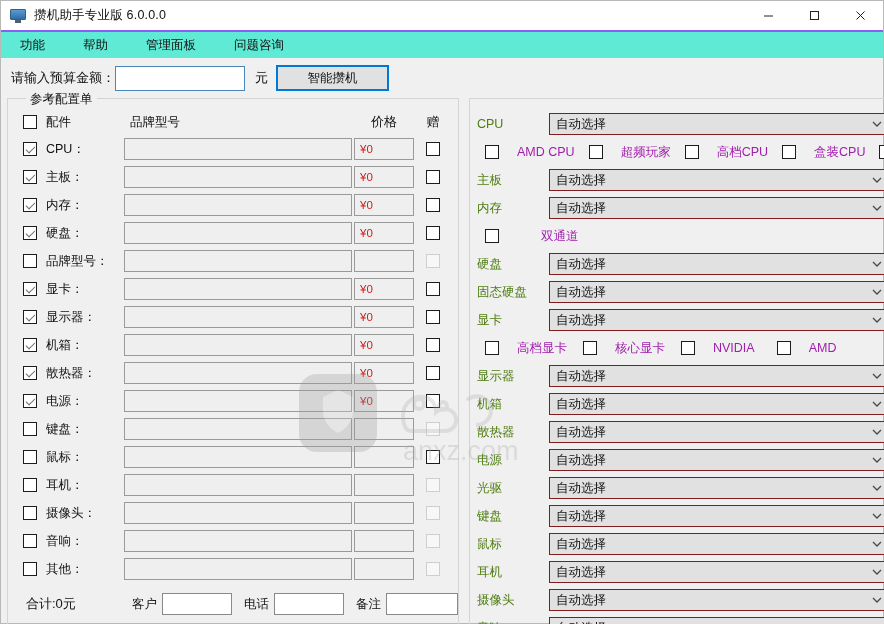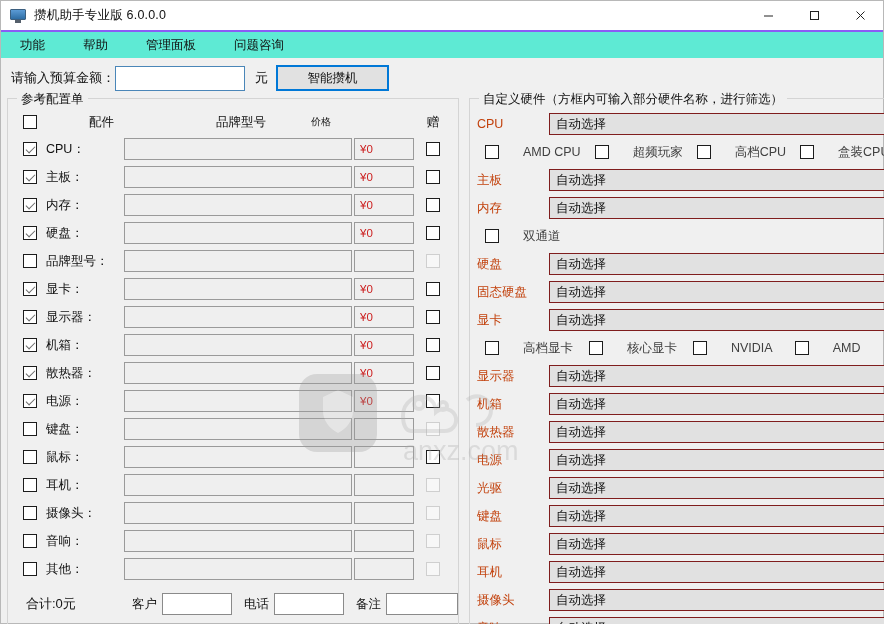--- a/index.html
+++ b/index.html
@@ -86,41 +86,41 @@
 
   
   .body-area { flex: 1; display: flex; position: relative; padding: 0 6px 6px 6px; gap: 10px; }
 
   
   .group {
     border: 1px solid #d4d4d4; position: relative;
     background: transparent;
   }
   .group > .group-title {
-    position: absolute; top: -8px; left: 9px;
+    position: absolute; top: -8px; left: 18px;
     background: #f0f0f0; padding: 0 4px;
     font-size: 12.5px; color: #111; white-space: nowrap;
   }
 
   
   .left-panel { width: 452px; flex: none; position: relative; }
   .left-inner { padding: 10px 6px 4px 6px; }
 
   .cfg-head, .cfg-row { display: flex; align-items: center; height: 28px; }
-  .cfg-head { height: 26px; gap: 43px; }
+  .cfg-head { height: 26px; }
 
   .col-check { width: 32px; flex: none; display: flex; justify-content: center; align-items: center; }
   .col-name  { width: 78px; flex: none; font-size: 12.5px; color: #111; white-space: nowrap; }
   .col-model { flex: 1; }
   .col-price { width: 60px; flex: none; margin-left: 2px; }
   .col-gift  { width: 38px; flex: none; display: flex; justify-content: center; align-items: center; }
 
   .cfg-head .col-name { font-size: 12.5px; }
   .hdr-model { flex: 1; font-size: 12.5px; color: #111; padding-left: 6px; }
-  .hdr-price { width: 60px; flex: none; font-size: 10px; color: #111; margin-left: 2px; }
+  .hdr-price { width: 60px; flex: none; font-size: 13px; color: #111; text-align: center; margin-left: 2px; }
   .hdr-gift  { width: 38px; flex: none; font-size: 12.5px; color: #111; text-align: center; }
 
   
   .cb {
     width: 14px; height: 14px; background: #ffffff;
     border: 1px solid #1c1c1c; position: relative; cursor: default; flex: none;
   }
   .cb.checked::after {
     content: ""; position: absolute; left: 2px; top: 3px;
     width: 8px; height: 4px;
@@ -149,38 +149,38 @@
   }
   .foot-in.cust { width: 70px; }
   .foot-in.phone { width: 70px; }
   .foot-in.note { width: 72px; }
 
   
   .right-panel { flex: 1; position: relative; }
   .right-inner { padding: 11px 7px 4px 7px; }
 
   .hw-row { display: flex; align-items: center; height: 28px; }
-  .hw-label { width: 72px; flex: none; font-size: 12.5px; color: #c2410c; white-space: nowrap; }
+  .hw-label { width: 72px; flex: none; font-size: 12.5px; color: #4d7c0f; white-space: nowrap; }
   .combo {
     flex: 1; height: 22px; background: #e1e1e1; border: 1px solid #7f1d1d;
     display: flex; align-items: center; padding: 0 0 0 6px;
     font-size: 12.5px; color: #111; cursor: default; position: relative;
   }
   .combo .cmb-text { flex: 1; white-space: nowrap; overflow: hidden; }
   .combo .chev { width: 22px; display: flex; align-items: center; justify-content: center; }
   .filter-in {
     width: 62px; flex: none; height: 22px; margin-left: 6px;
     background: #ffffff; border: 1px solid #8a8a8a;
     font-family: "Liberation Sans", sans-serif; font-size: 12px; color: #111;
     padding: 0 3px; outline: none;
   }
 
   .opt-row { display: flex; align-items: center; height: 28px; }
   .opt-item { display: flex; align-items: center; cursor: default; white-space: nowrap; }
-  .opt-item .opt-lab { font-size: 12.5px; color: #404040; margin-left: 24px; }
+  .opt-item .opt-lab { font-size: 12.5px; color: #a21caf; margin-left: 18px; }
 
   
   .watermark {
     position: absolute; left: 290px; top: 262px;
     width: 300px; height: 108px;
     pointer-events: none; opacity: .30; z-index: 40;
   }
   .watermark svg { display: block; }
 </style>
 </head>
@@ -432,21 +432,20 @@
           <span class="foot-lab" style="margin-left:12px">电话</span>
           <input class="foot-in phone" type="text" value="" style="">
           <span class="foot-lab" style="margin-left:12px">备注</span>
           <input class="foot-in note" type="text" value="" style="">
         </div>
 
       </div>
     </div>
 
     <div class="group right-panel">
-      <span class="group-title">自定义硬件（方框内可输入部分硬件名称，进行筛选）</span>
       <div class="right-inner" id="hw-body">
           <div class="hw-row">
             <div class="hw-label">CPU</div>
             <div class="combo">
               <span class="cmb-text">自动选择</span>
               <span class="chev">
                 <svg width="10" height="7" viewBox="0 0 10 7">
                   <polyline points="1,1 5,5 9,1" fill="none" stroke="#4a4a4a" stroke-width="1.3"></polyline>
                 </svg>
               </span>
@@ -493,21 +492,21 @@
               <span class="cmb-text">自动选择</span>
               <span class="chev">
                 <svg width="10" height="7" viewBox="0 0 10 7">
                   <polyline points="1,1 5,5 9,1" fill="none" stroke="#4a4a4a" stroke-width="1.3"></polyline>
                 </svg>
               </span>
             </div>
             <input type="text" class="filter-in" value="" style="">
           </div>
           <div class="opt-row" style="padding-left: 8px;">
-            <div class="opt-item" style="margin-right: 0px;">
+            <div class="opt-item" style="margin-right: 0px; gap: 24px;">
               <span class="cb"></span>
               <span class="opt-lab">双通道</span>
             </div>
           </div>
           <div class="hw-row">
             <div class="hw-label">硬盘</div>
             <div class="combo">
               <span class="cmb-text">自动选择</span>
               <span class="chev">
                 <svg width="10" height="7" viewBox="0 0 10 7">

